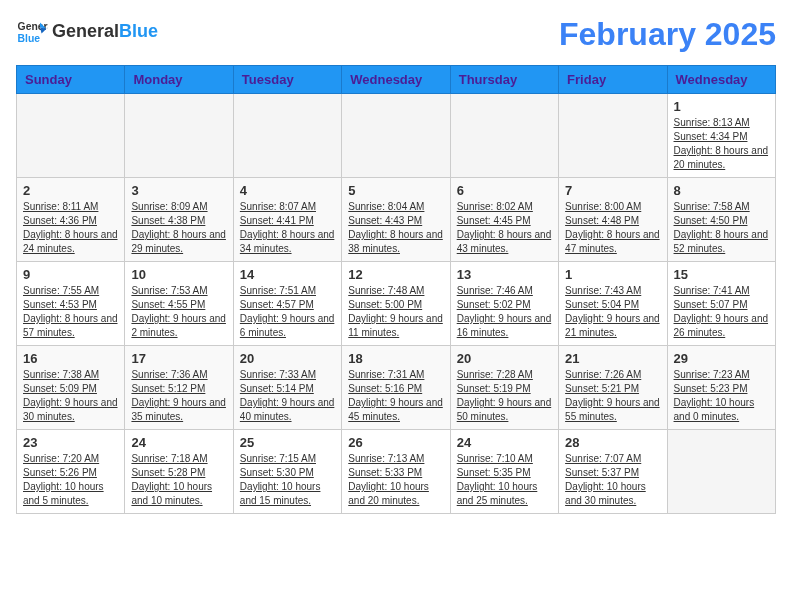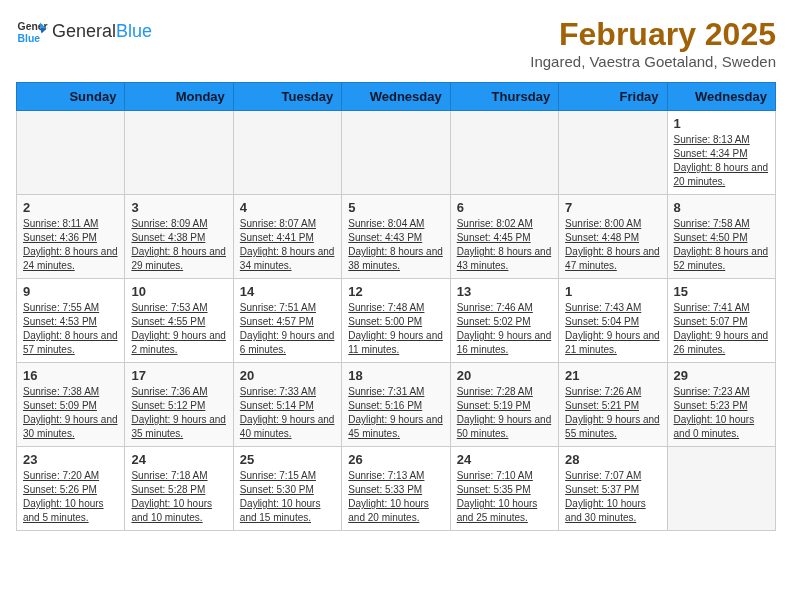--- a/index.html
+++ b/index.html
@@ -16,56 +16,56 @@
       align-items: flex-start;
       margin-bottom: 12px;
     }
     .logo {
       display: flex;
       align-items: center;
       gap: 4px;
     }
     .logo-text {
       font-size: 18px;
-      font-weight: normal;
+      font-weight: bold;
       color: #333;
       line-height: 1.1;
       text-align: right;
     }
     .logo-text span {
       color: #2196F3;
     }
     .logo-icon {
       width: 32px;
       height: 32px;
     }
     .title-area {
       text-align: right;
     }
     .main-title {
       font-size: 32px;
       font-weight: bold;
-      color: #a16207;
+      color: #3b82f6;
     }
     .subtitle {
       font-size: 15px;
       color: #555;
     }
     .calendar {
       width: 100%;
       border-collapse: collapse;
       border: 1px solid #ccc;
     }
     .calendar th {
       background: #2196F3;
-      color: #0f172a;
+      color: #4c1d95;
       font-size: 13px;
       font-weight: bold;
       padding: 6px 8px;
-      text-align: right;
+      text-align: left;
       border: 1px solid #1a7acc;
     }
     .calendar td {
       vertical-align: top;
       padding: 5px 6px;
       border: 1px solid #ccc;
       font-size: 10.5px;
       color: #333;
       width: calc(100% / 7);
       height: 80px;
@@ -102,21 +102,20 @@
       <polygon points="30,14 38,16 32,22" fill="#1565C0"></polygon>
     </svg>
     <div>
       <div class="logo-text">
         <span style="color:#333">General</span><span>Blue</span>
       </div>
     </div>
   </div>
   <div class="title-area">
     <div class="main-title">February 2025</div>
-    <div class="subtitle">Ingared, Vaestra Goetaland, Sweden</div>
   </div>
 </div>
 
 <table class="calendar">
   <thead>
     <tr>
     <th>Sunday</th>
         <th>Monday</th>
         <th>Tuesday</th>
         <th>Wednesday</th>

